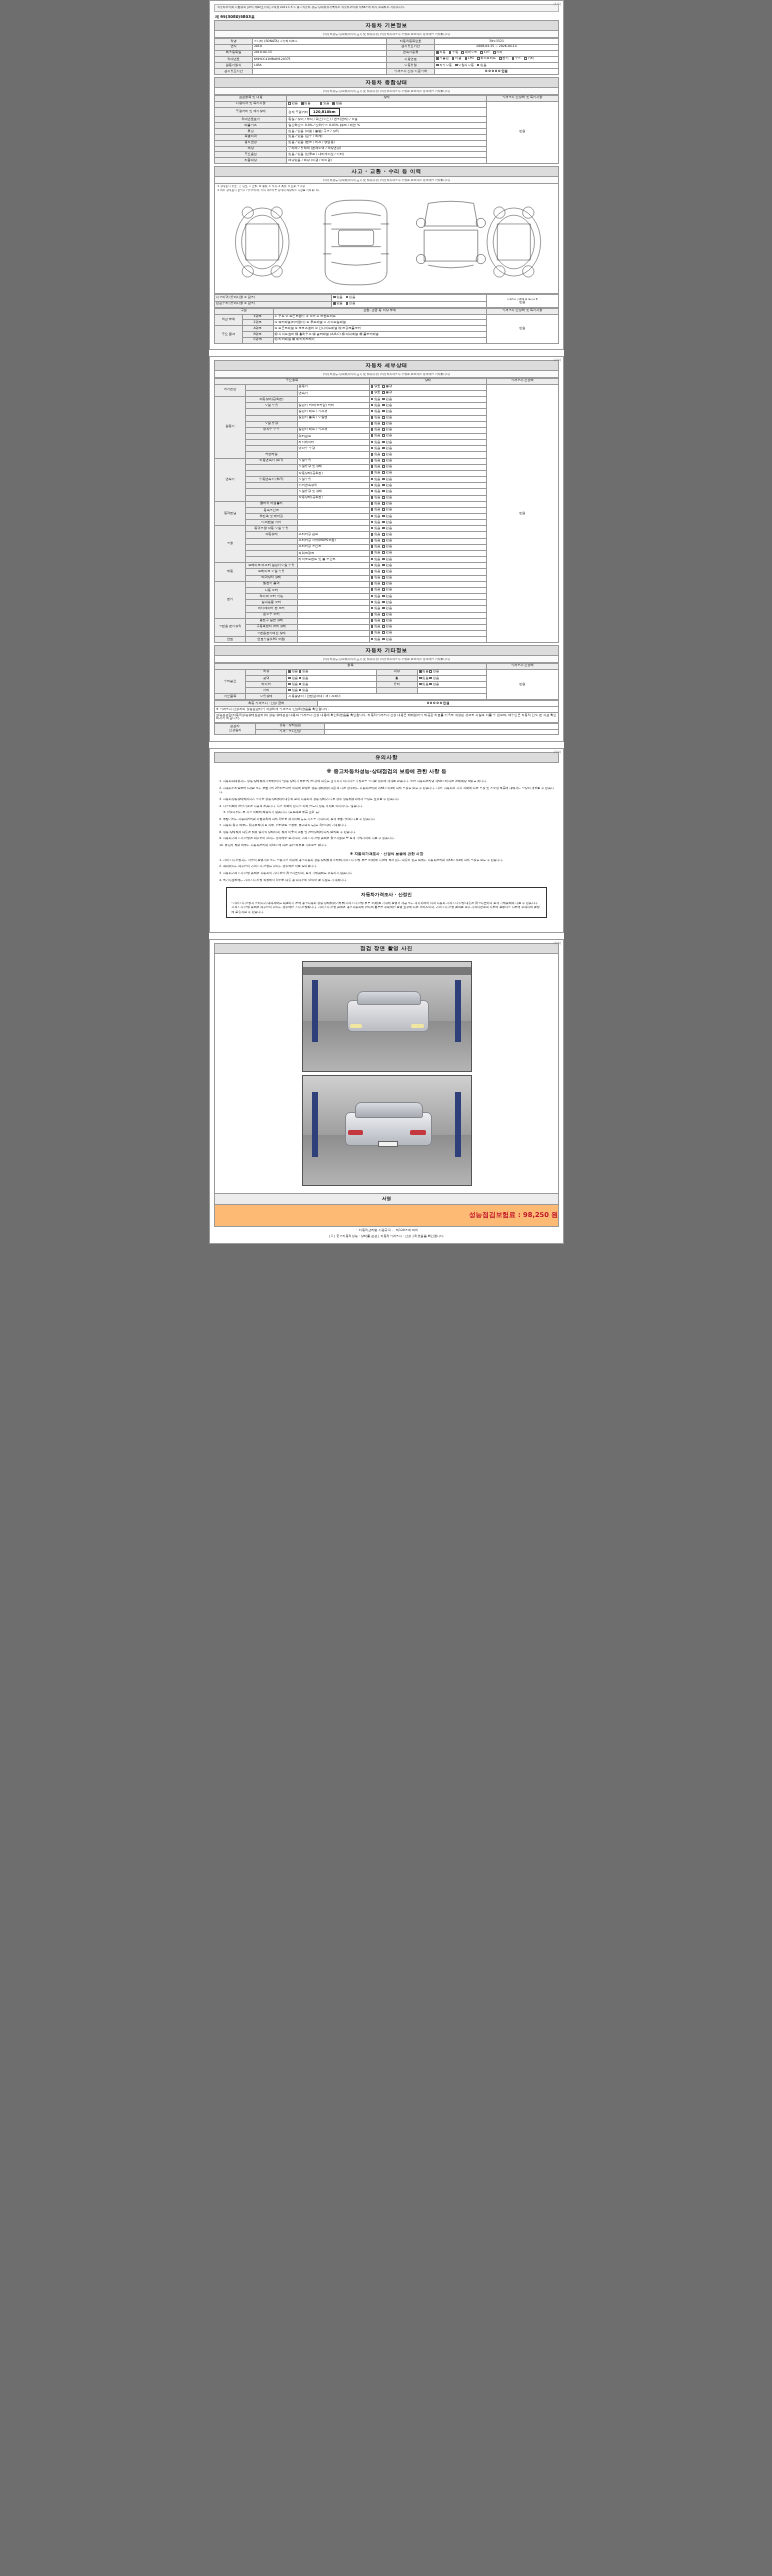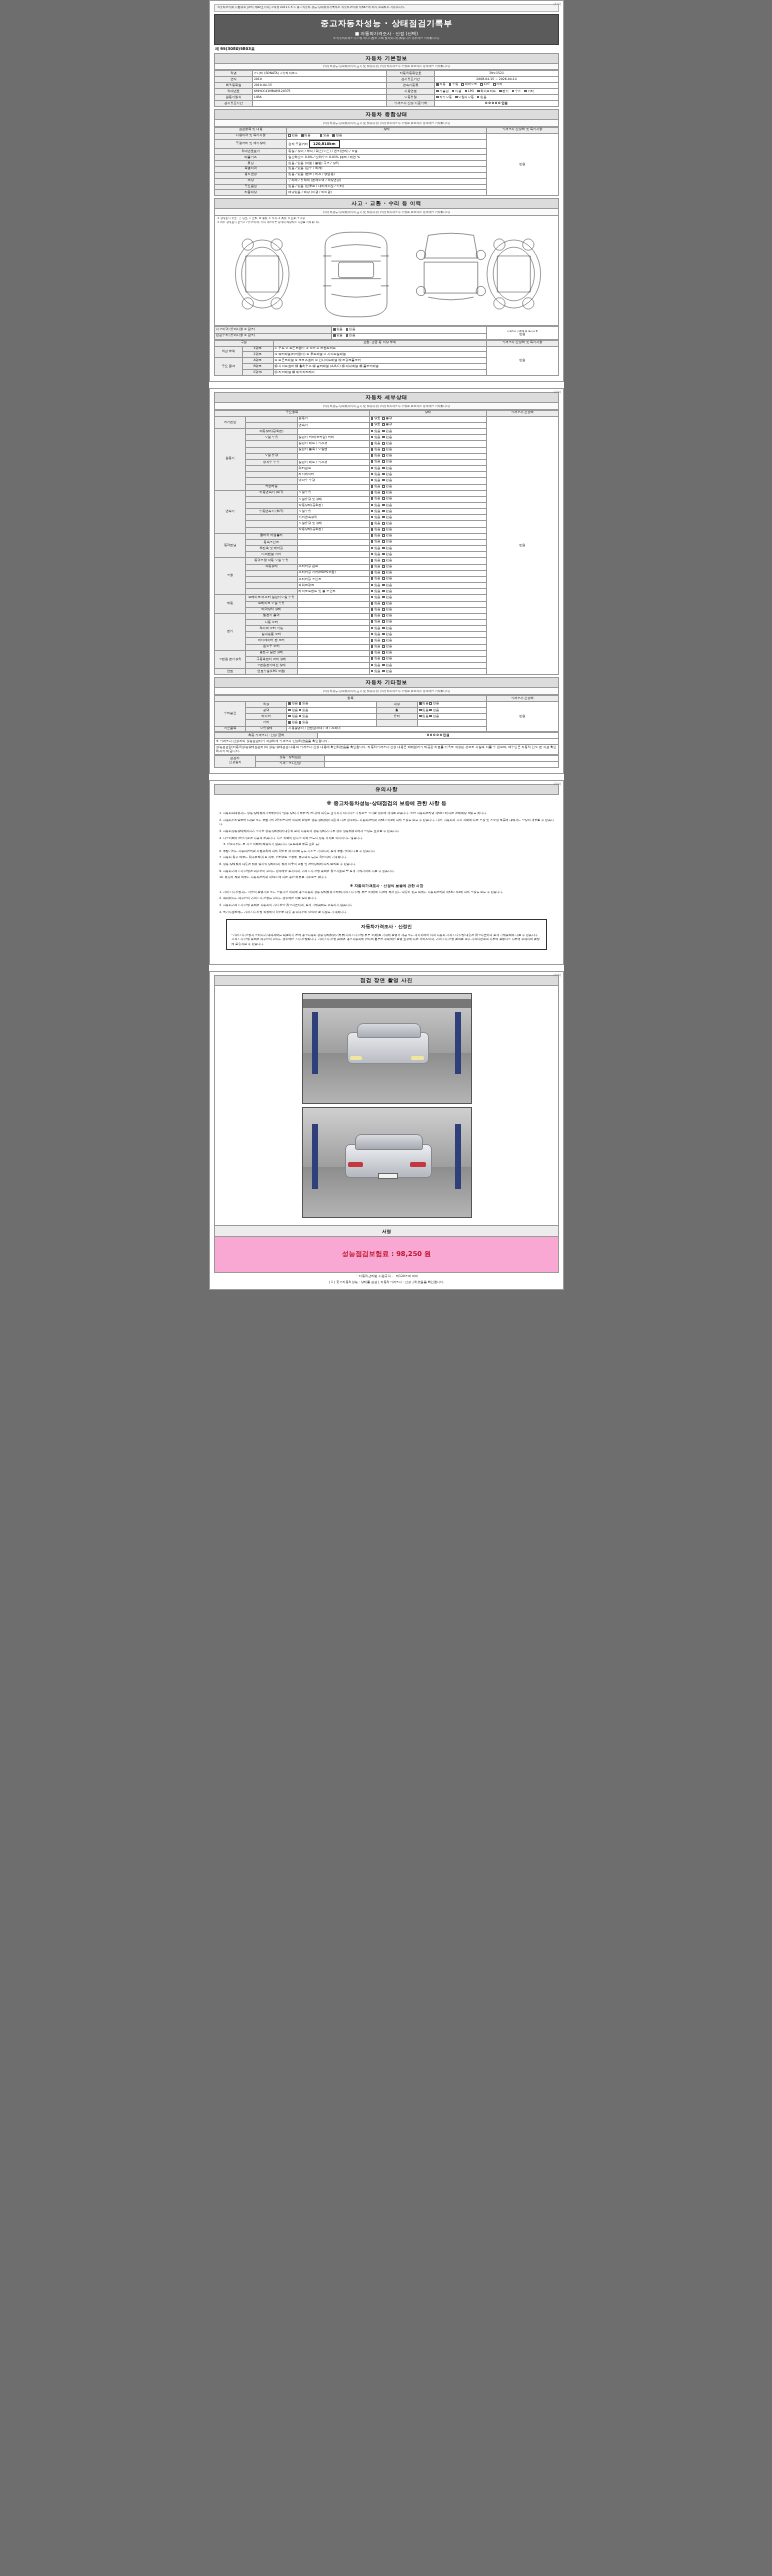--- a/index.html
+++ b/index.html
@@ -132,22 +132,22 @@
   .garage-floor { position:absolute; left:0; right:0; bottom:0; height:46%; background:linear-gradient(#8d8d8d,#b4b4b4); }
   .garage-wall { position:absolute; left:0; right:0; top:0; height:54%; background:linear-gradient(#cfcfcf,#9e9e9e); }
   .lift-post { position:absolute; width:6.2px; background:#2f3f7a; }
   .car-body { position:absolute; border-radius:5.2px; }
   .sign-row {
     border:0.5px solid #9a9a9a; border-top:none;
     text-align:center; font-size:4.6px; padding:2.1px 0; background:#ececec; font-weight:bold;
   }
   .pricebar {
     border:0.5px solid #9a9a9a; border-top:none;
-    text-align:center; font-size:6.7px; padding:13px 0; font-weight:bold; color:#c0152a;
-    background:#f9a8d4;
+    text-align:right; font-size:6.7px; padding:6px 0; font-weight:bold; color:#c0152a;
+    background:#fdba74;
   }
   .footnote { text-align:center; font-size:3.1px; padding:1.5px 0 0 0; color:#222; }
 
   
   .noticebox { padding:3.1px 5.2px 6.2px 5.2px; }
   .notice-h { font-size:5.2px; font-weight:bold; text-align:center; margin:2.1px 0 4.1px 0; }
   .notice-sub { font-size:3.6px; font-weight:bold; margin:4.1px 0 2.1px 0; }
   .notice-p { font-size:2.9px; line-height:1.55; margin:0 0 2.1px 0; text-align:justify; }
   .notice-p.ind { padding-left:4.1px; }
   .declbox {
@@ -161,25 +161,20 @@
 </style>
 </head>
 <body>
 
 <div class="page">
 
   <div class="sheet">
     <div class="pagetag">(1/4)</div>
     <div class="topnote">자동차관리법 시행규칙 [별지 제82호서식] &lt;개정 2021.1.5.&gt;   중고자동차 성능·상태점검기록부는 자동차관리법 제58조에 따라 발급하는 서류입니다.</div>
 
-    <div class="titlebox">
-      <div class="t1">중고자동차성능 · 상태점검기록부</div>
-      <div class="t2">■ 자동차가격조사 · 산정 (선택)</div>
-      <div class="t3">※ 자동차가격조사·산정 제시사항은 선택 항목입니다(해당되는 경우에만 기재합니다).</div>
-    </div>
     <div class="serial">제 95(3080)5803호</div>
 
     <div class="secbar">자동차 기본정보</div>
     <div class="secsub">(자동차성능·상태점검자의 표시 및 점검내용) (자동차가격조사·산정을 받으려는 경우에만 기재합니다)</div>
     <table class="g">
       <colgroup>
           <col style="width:11%">
           <col style="width:39%">
           <col style="width:14%">
           <col style="width:36%">

